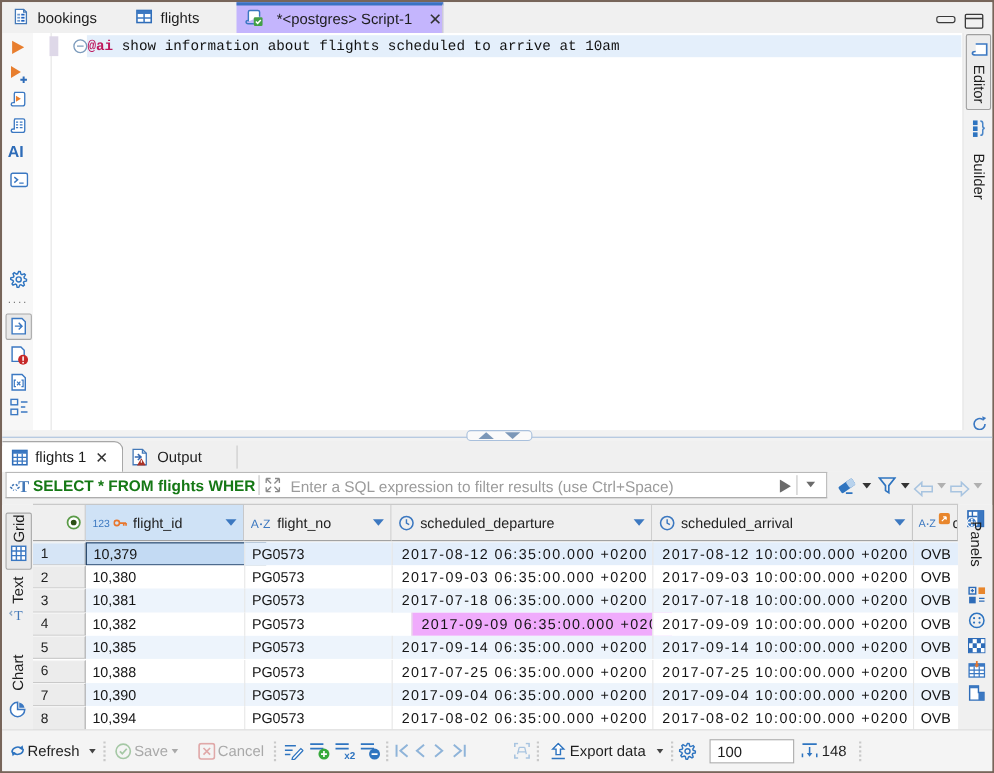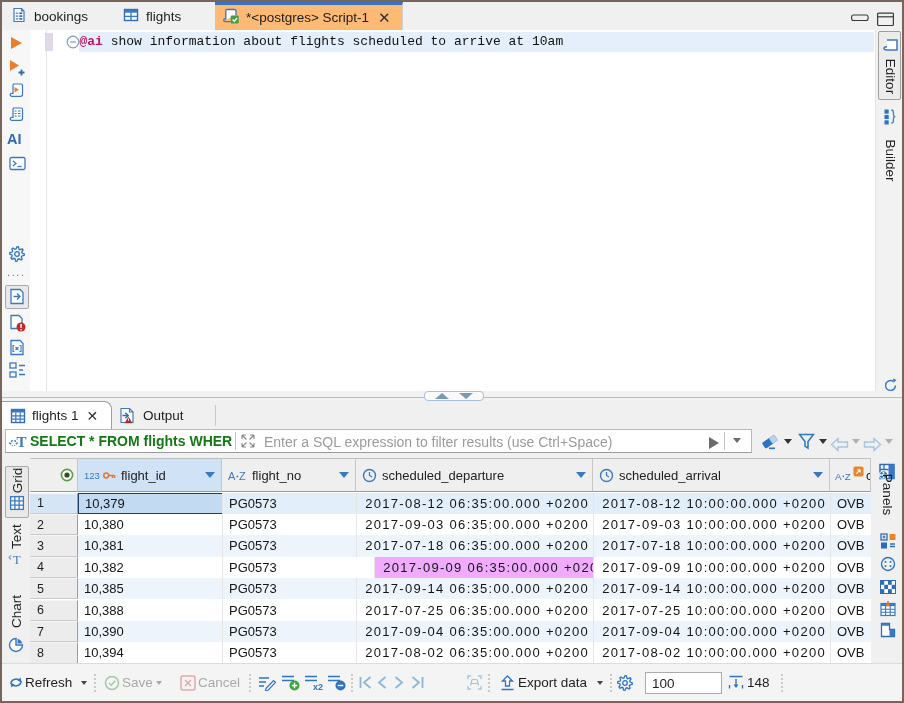--- a/index.html
+++ b/index.html
@@ -5,21 +5,21 @@
 * { margin:0; padding:0; box-sizing:border-box; }
 html,body { width:904px; height:703px; overflow:hidden; }
 body { font-family:"Liberation Sans", sans-serif; position:relative; background:#fff; }
 .abs { position:absolute; }
 .win { position:absolute; left:0; top:0; width:904px; height:703px; border:2px solid #77655a; background:#f7f7f7; }
 
 
 .tabbar { position:absolute; left:2px; top:2px; width:900px; height:28px; background:#f0f0f0; }
 .tab { position:absolute; top:0; height:28px; display:flex; align-items:center; font-size:13.5px; color:#1d1d1d; }
 .tab .ico { margin-right:7px; }
-.tab-active { background:#fdba74; border-top:3px solid #3a72c2; border-right:1px solid #d0d0d0; }
+.tab-active { background:#c4b5fd; border-top:3px solid #3a72c2; border-right:1px solid #d0d0d0;justify-content:space-between; }
 
 
 .winbtns { position:absolute; top:9px; right:7px; }
 
 
 .lefttool { position:absolute; left:2px; top:30px; width:28px; height:361px; background:#f7f7f7; }
 .editor { position:absolute; left:30px; top:30px; width:845px; height:361px; background:#ffffff; }
 .rightstrip { position:absolute; left:875px; top:30px; width:27px; height:361px; background:#f2f2f2; border-left:1px solid #e6e6e6; }
 .curline { position:absolute; left:48.5px; top:2px; width:795px; height:20px; background:#e4effb; }
 .modbar { position:absolute; left:15px; top:3px; width:8px; height:18px; background:#ded8e8; }

